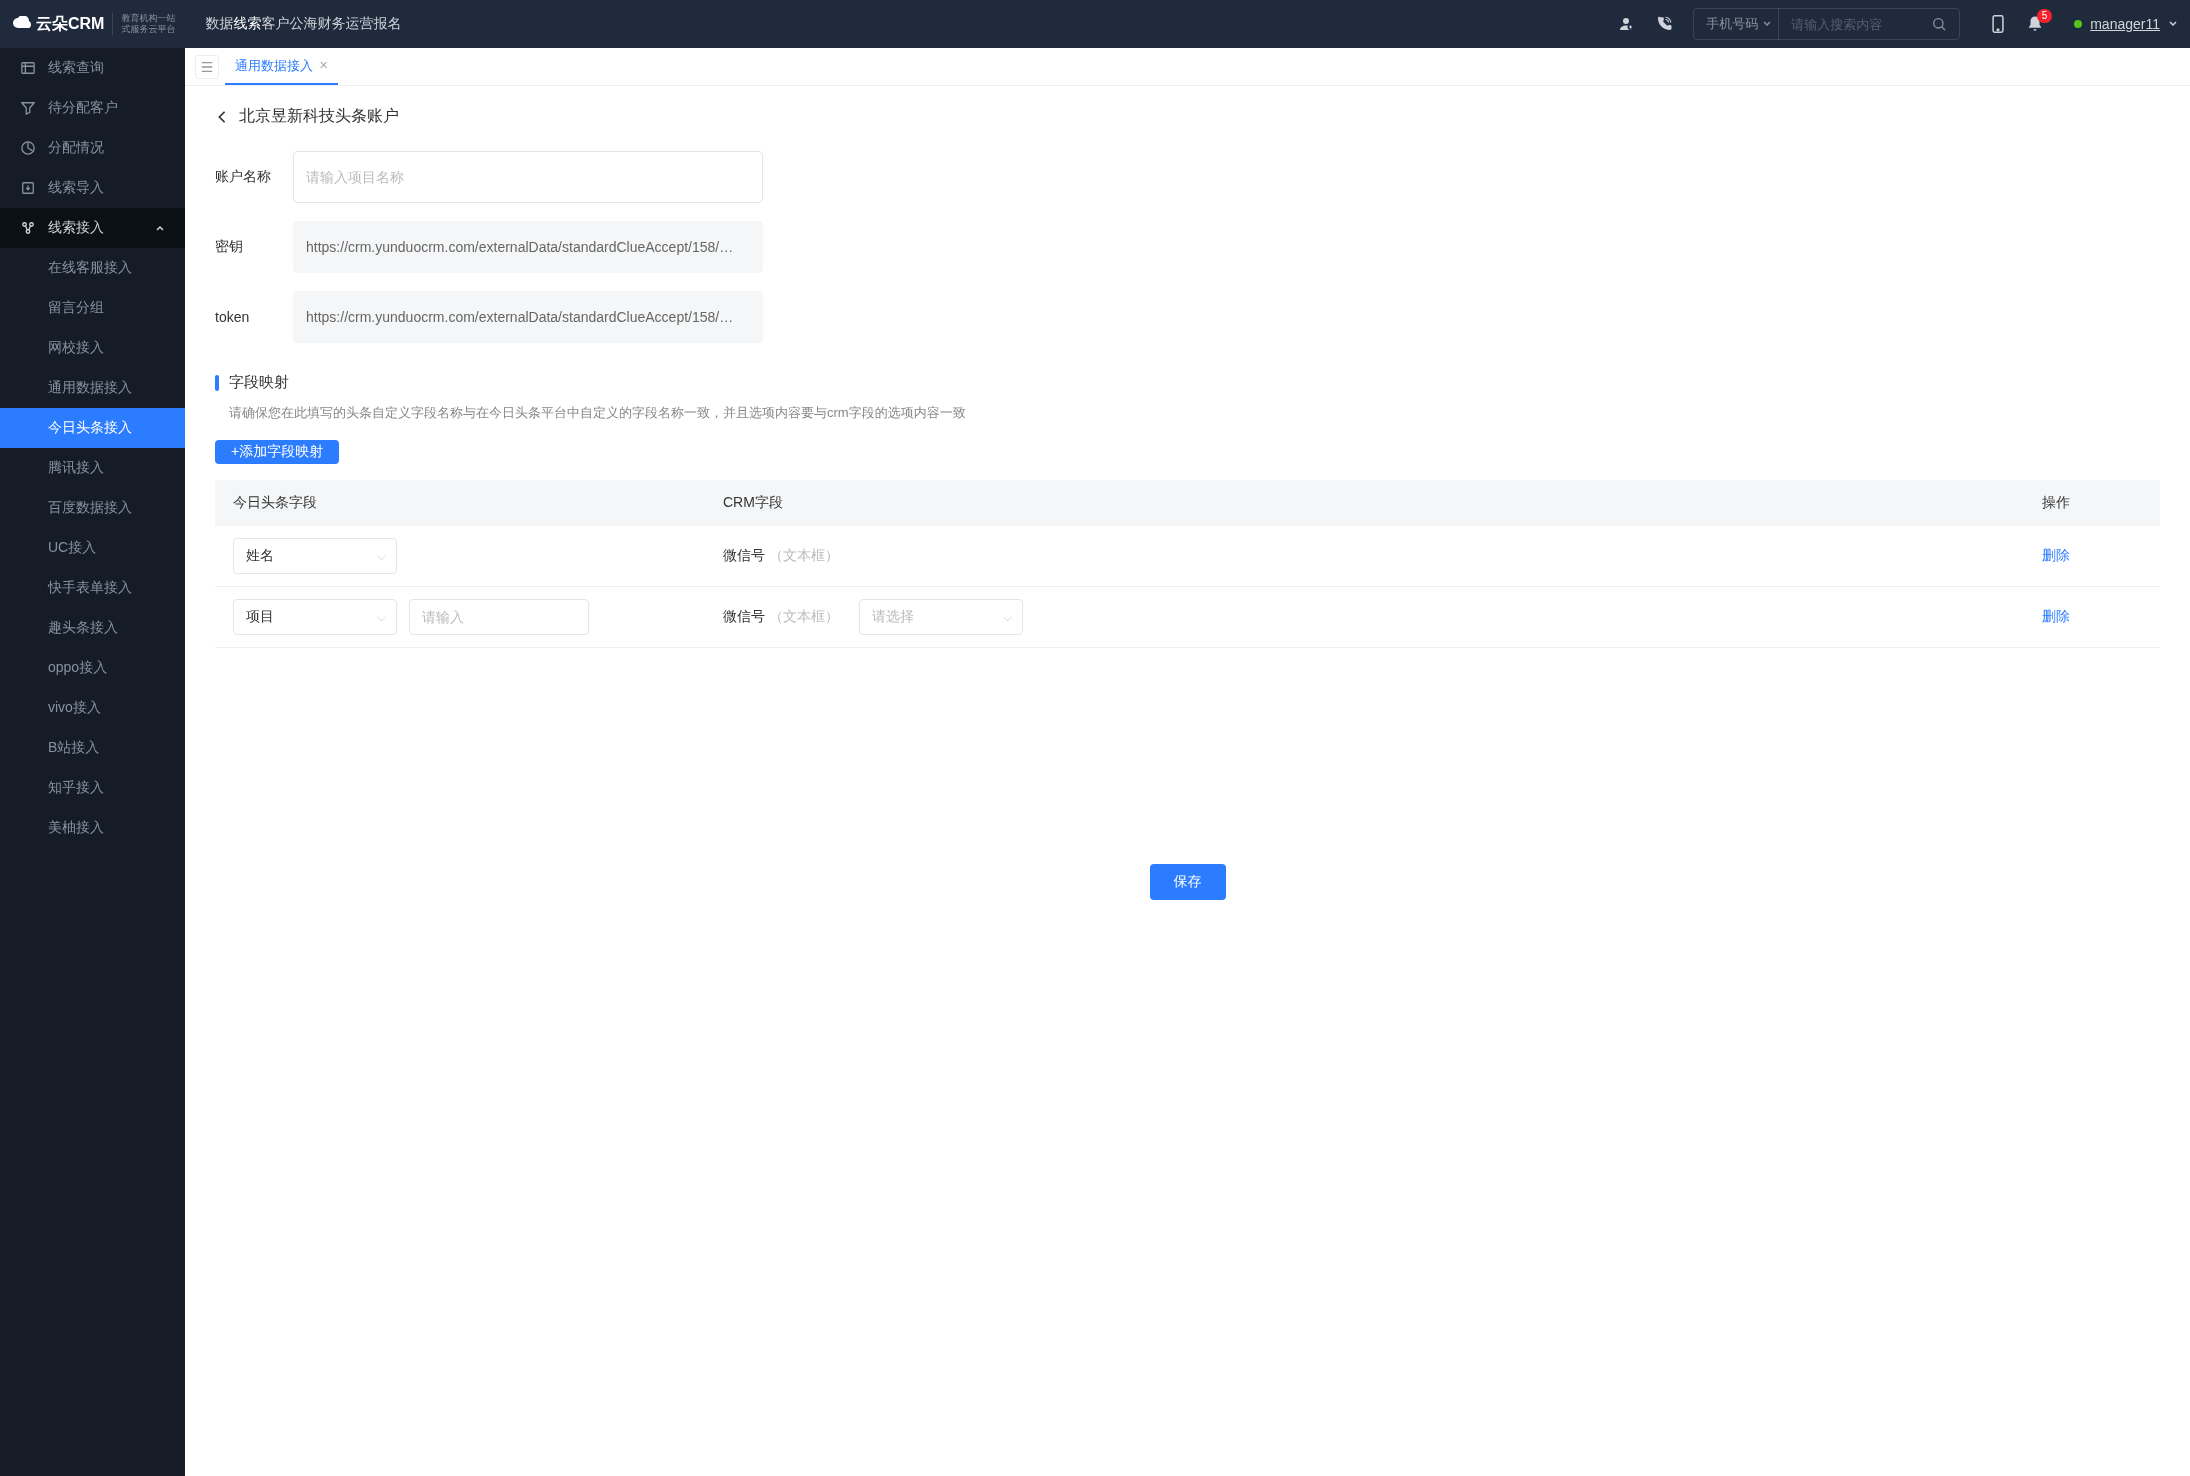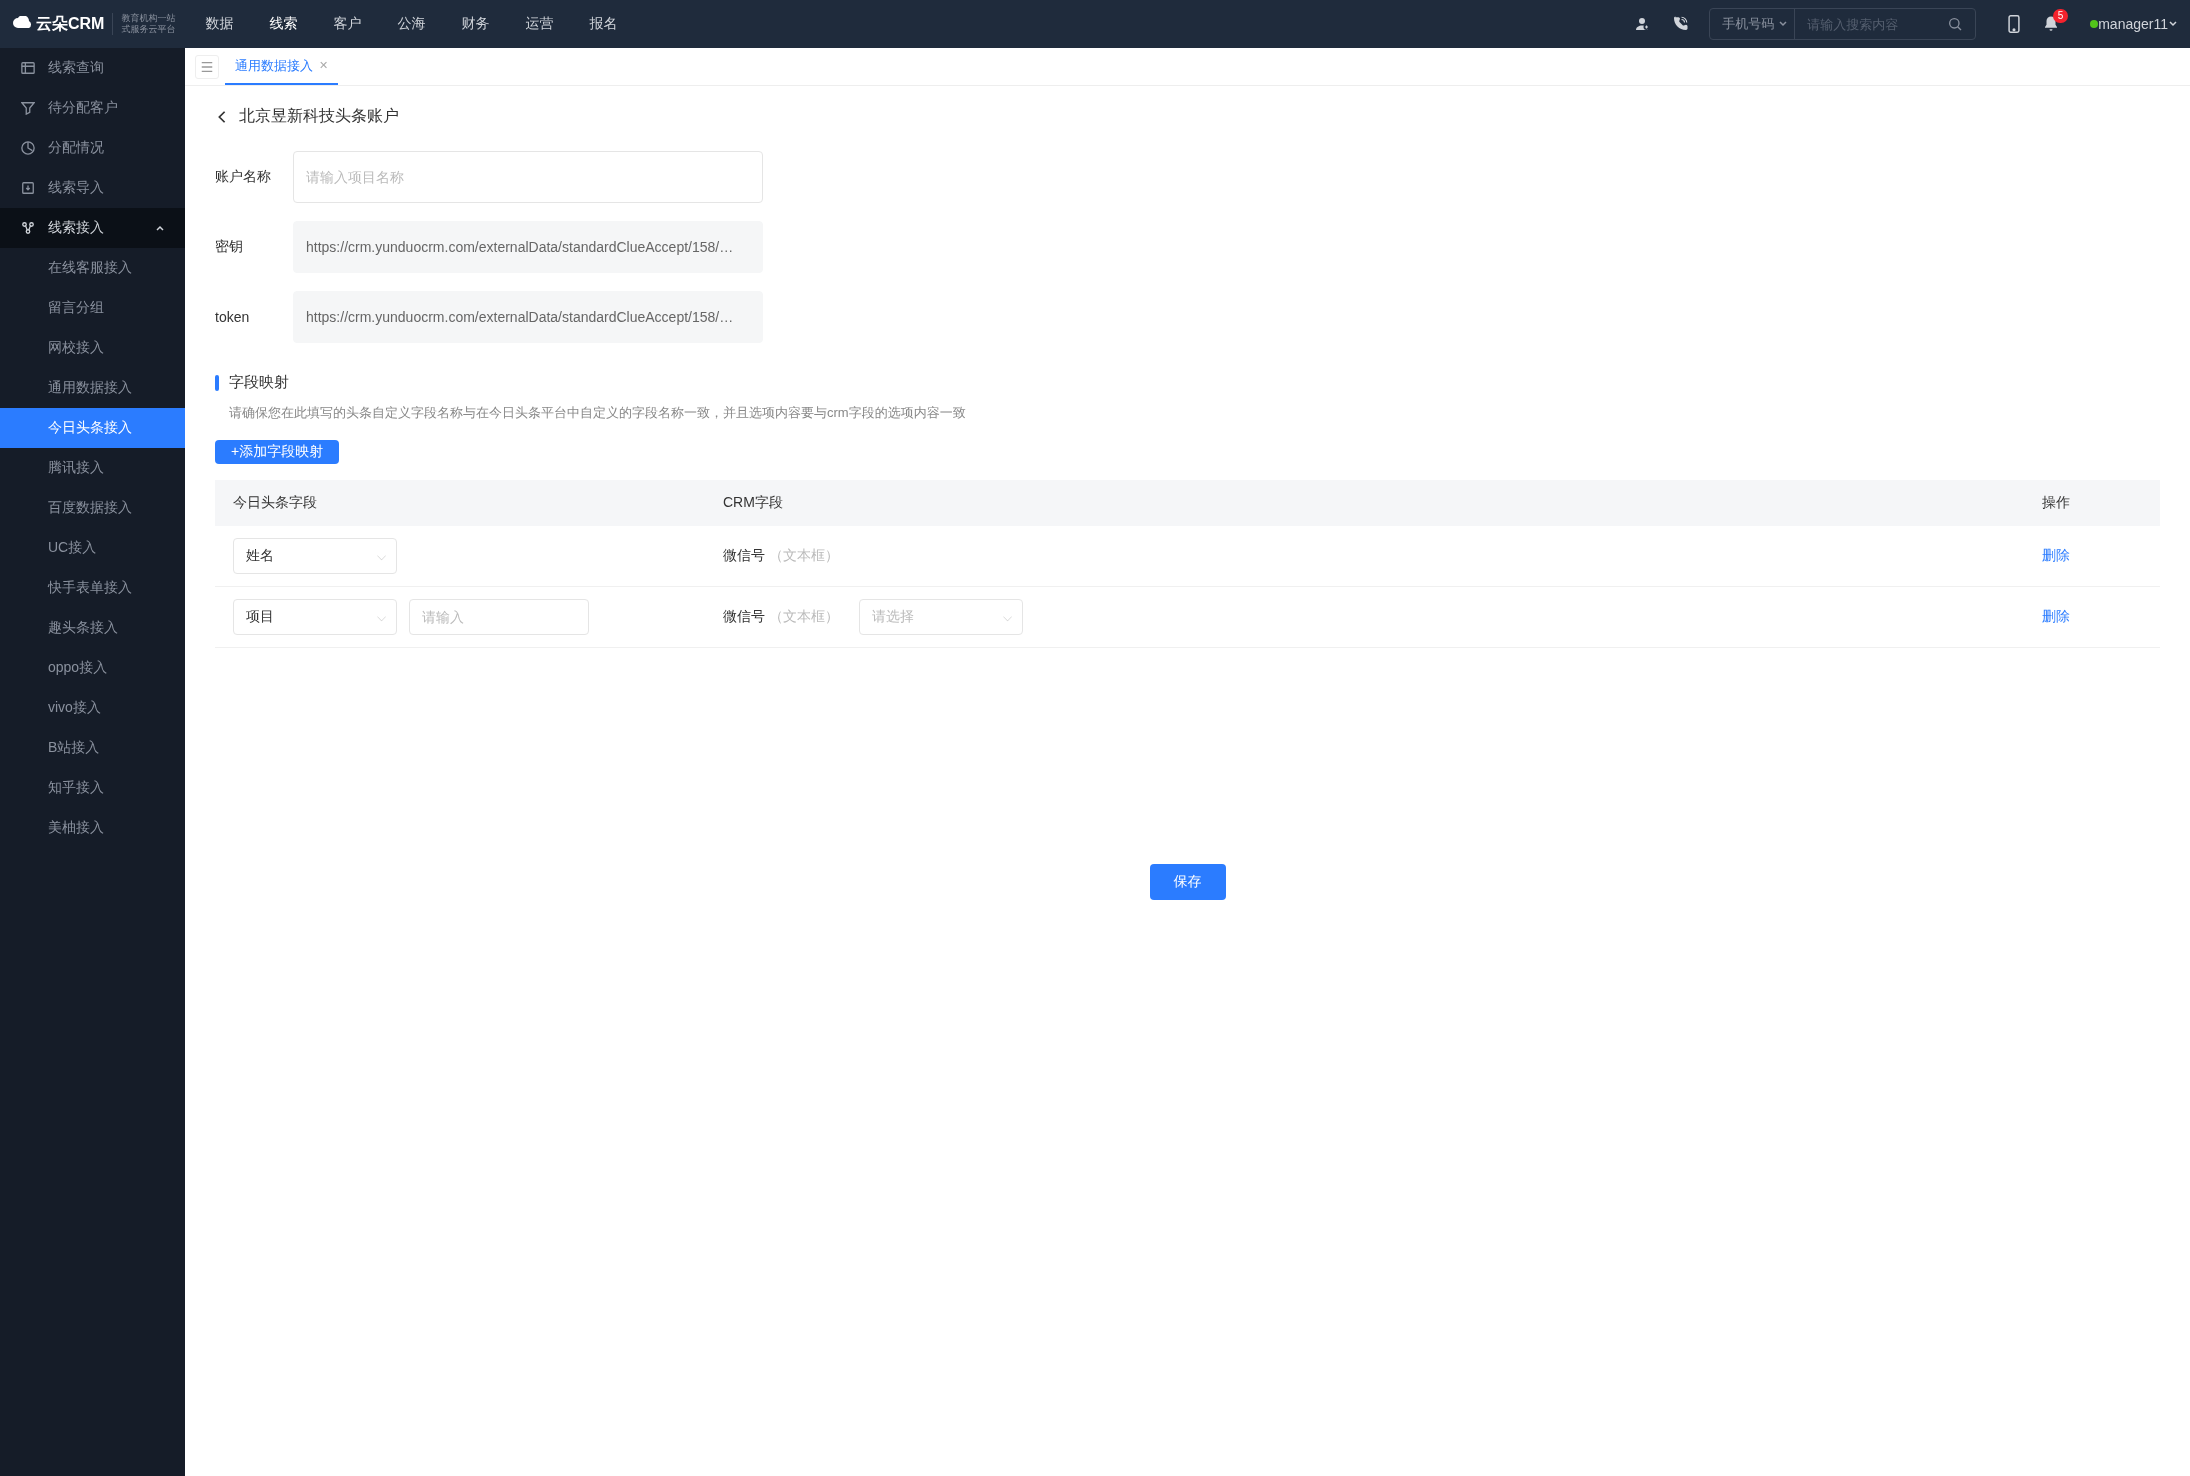--- a/index.html
+++ b/index.html
@@ -3,32 +3,32 @@
 <meta charset="utf-8">
 <style>
 * { margin: 0; padding: 0; box-sizing: border-box; }
 body { font-family: -apple-system, BlinkMacSystemFont, "PingFang SC", "Microsoft YaHei", sans-serif; font-size: 14px; color: #333; background: #fff; }
 
 
 .top-header { height: 48px; background: #1f2b3c; display: flex; align-items: center; padding: 0 12px; color: #d0d4da; }
 .logo { display: flex; align-items: center; margin-right: 30px; }
 .logo-text { color: #fff; font-size: 16px; font-weight: bold; display: flex; align-items: center; }
 .logo-sub { font-size: 9px; color: #8a919e; margin-left: 8px; border-left: 1px solid #3a4556; padding-left: 8px; line-height: 1.2; }
-.nav-menu { display: flex; gap: 36px; flex: 1; }
+.nav-menu { display: flex; flex: 1; }
 .nav-item { color: #d0d4da; cursor: pointer; font-size: 14px; }
 .nav-item.active { color: #fff; font-weight: 500; }
 .header-icons { display: flex; align-items: center; gap: 20px; margin-left: 30px; margin-right: 20px; }
 .search-container { display: flex; align-items: center; border: 1px solid #3a4556; border-radius: 4px; overflow: hidden; height: 32px; }
 .search-select { background: transparent; color: #8a919e; border: none; padding: 0 6px 0 12px; font-size: 13px; display: flex; align-items: center; gap: 4px; border-right: 1px solid #3a4556; height: 100%; }
 .search-input { background: transparent; border: none; color: #d0d4da; padding: 0 12px; width: 140px; font-size: 13px; outline: none; }
 .search-input::placeholder { color: #555f6f; }
 .search-btn { background: transparent; border: none; color: #8a919e; padding: 0 12px; cursor: pointer; display: flex; align-items: center; }
 .header-icon { color: #d0d4da; cursor: pointer; display: flex; align-items: center; position: relative; }
 .badge { position: absolute; top: -6px; right: -8px; background: #f5222d; color: #fff; font-size: 10px; border-radius: 8px; padding: 0 5px; line-height: 14px; min-width: 14px; text-align: center; }
-.user-area { display: flex; align-items: center; color: #d0d4da; cursor: pointer; margin-left: 10px; }
+.user-area { display: flex; align-items: center; gap: 8px; color: #d0d4da; cursor: pointer; margin-left: 10px; text-decoration: underline; }
 .status-dot { width: 8px; height: 8px; background: #52c41a; border-radius: 50%; }
 
 
 .layout { display: flex; height: calc(100vh - 48px); }
 .sidebar { width: 185px; background: #151c28; overflow-y: auto; flex-shrink: 0; }
 .sidebar-item { display: flex; align-items: center; gap: 12px; padding: 0 20px; height: 40px; color: #8a919e; cursor: pointer; font-size: 14px; }
 .sidebar-item.expandable { background: #0b1017; color: #d0d4da; justify-content: space-between; }
 .sidebar-item.expandable .side-left { display: flex; align-items: center; gap: 12px; }
 .sidebar-item.sub { padding-left: 48px; }
 .sidebar-item.active { background: #2b7cff; color: #ffffff; }

